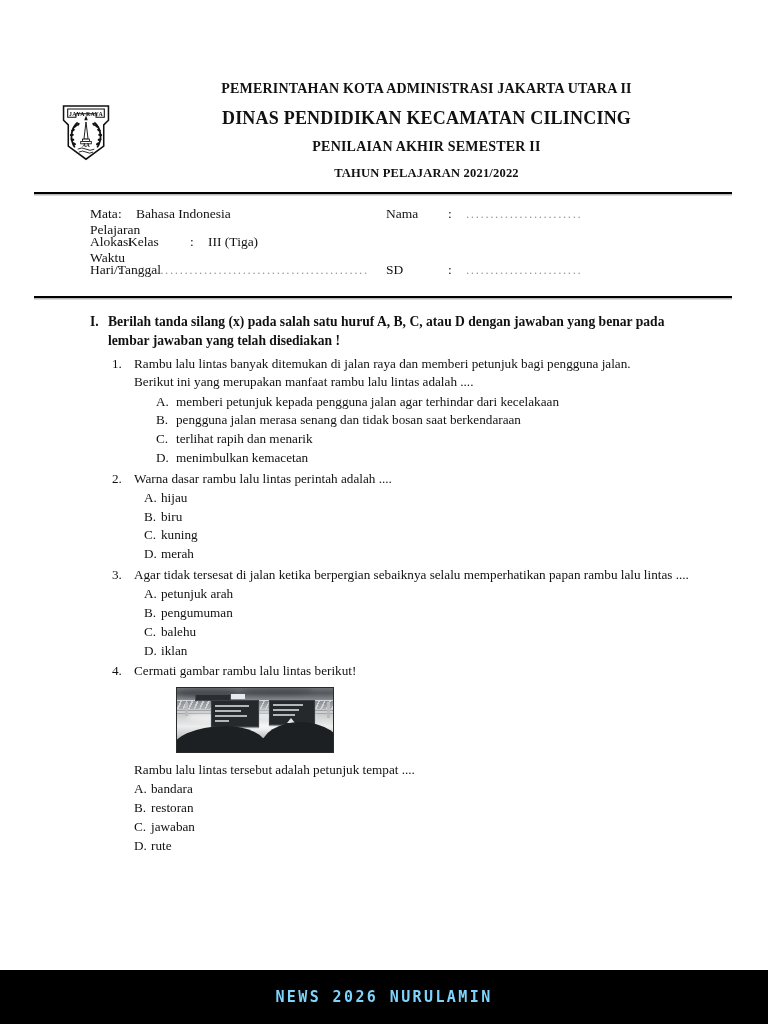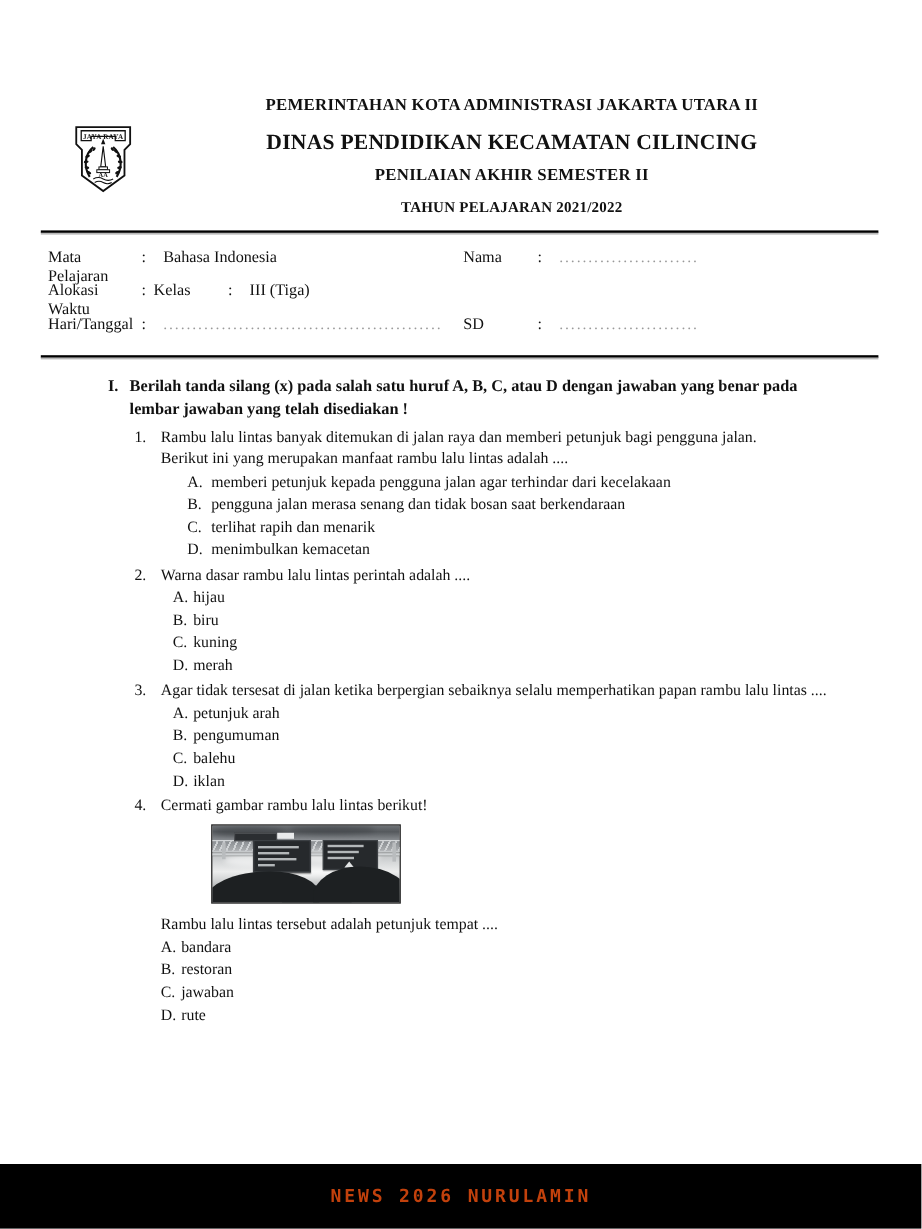--- a/index.html
+++ b/index.html
@@ -76,21 +76,21 @@
     width: 768px;
   }
   .id-row {
     display: flex;
     align-items: baseline;
     height: 28px;
     font-size: 13.5px;
   }
   .id-left-label {
     width: 118px;
-    padding-left: 40px;
+    padding-left: 90px;
     box-sizing: border-box;
   }
   .id-left-colon { width: 10px; }
   .id-left-value {
     width: 258px;
     padding-left: 8px;
     box-sizing: border-box;
     white-space: nowrap;
     overflow: hidden;
   }
@@ -289,21 +289,21 @@
     left: 0;
     top: 970px;
     width: 768px;
     height: 54px;
     background: #000000;
     display: flex;
     align-items: center;
     justify-content: center;
   }
   #footer-banner .banner-text {
-    color: #c2410c;
+    color: #7dd3fc;
     font-family: "DejaVu Sans Mono", "Liberation Mono", monospace;
     font-size: 15px;
     font-weight: bold;
     letter-spacing: 2.4px;
   }
 </style>
 </head>
 <body>
 
 <div id="page">

